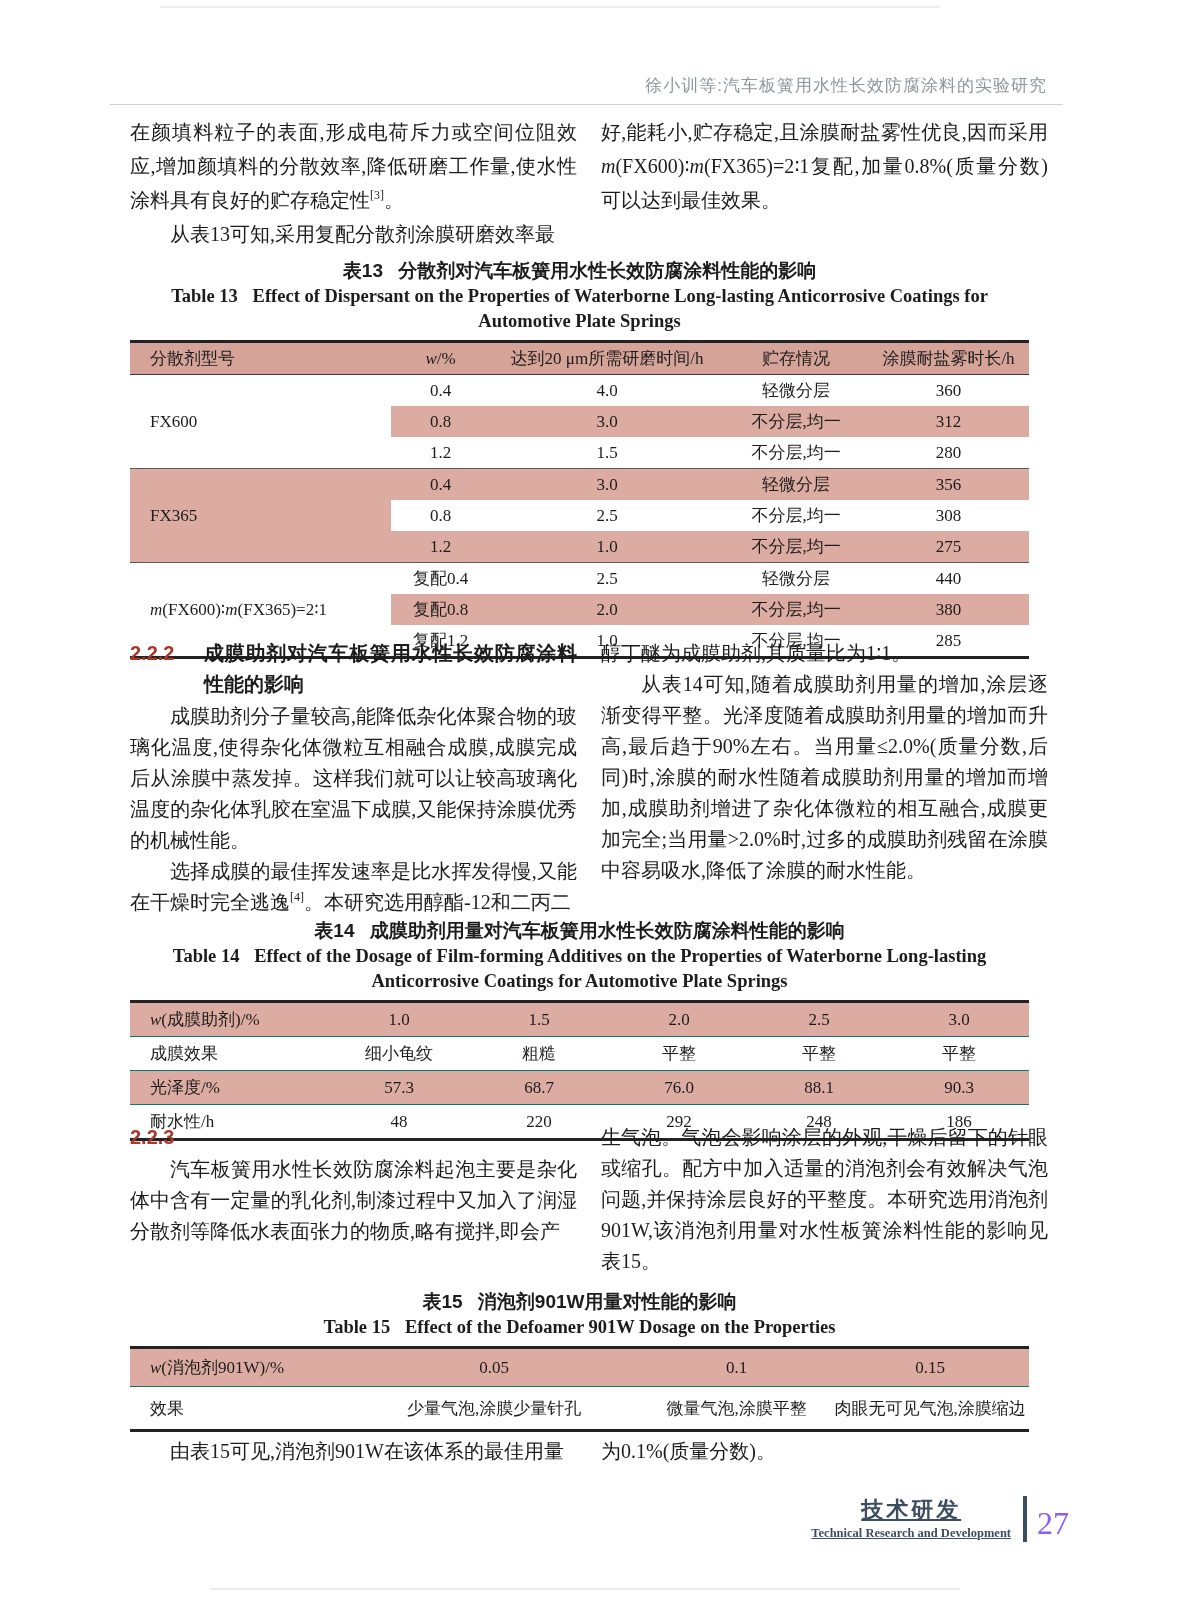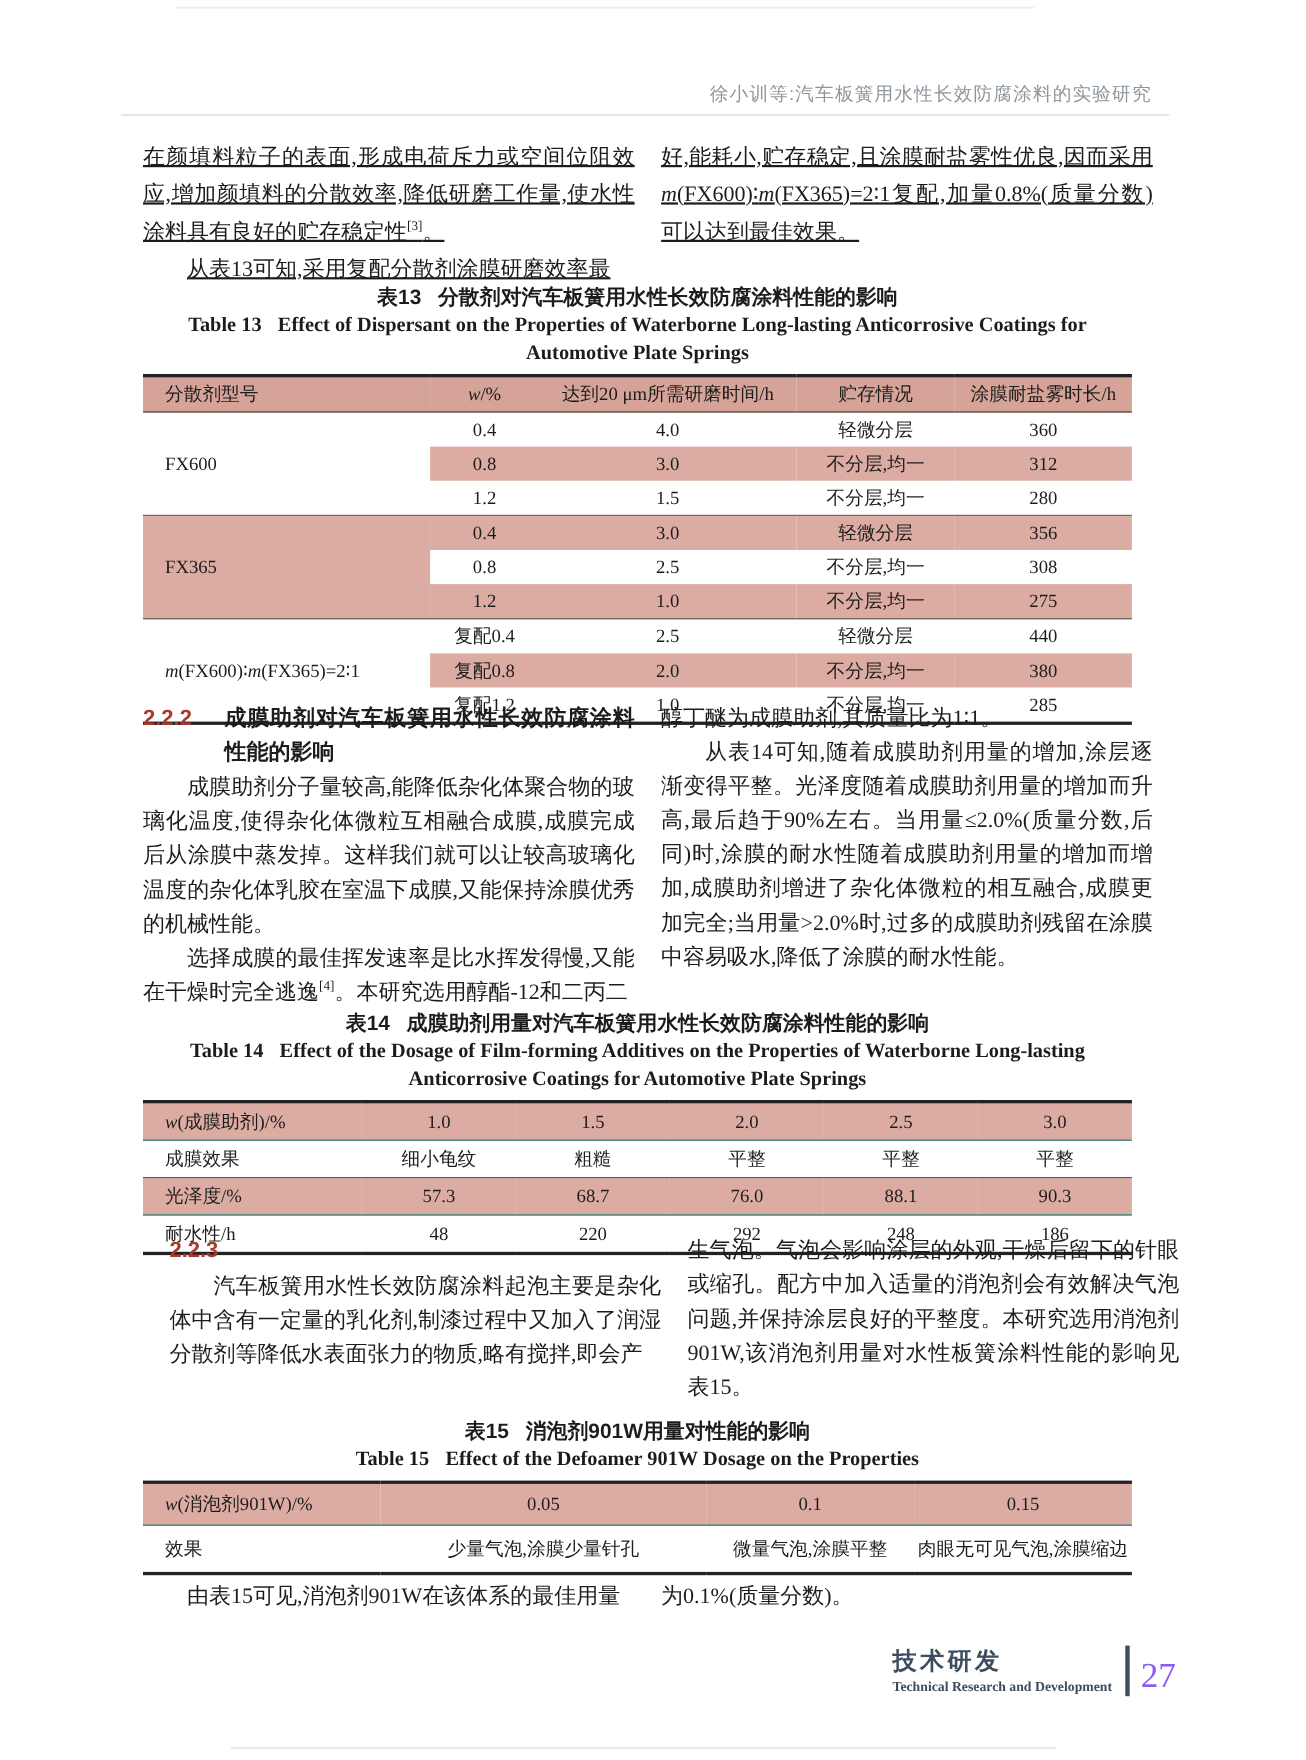--- a/index.html
+++ b/index.html
@@ -45,37 +45,37 @@
   .t13 td { height:27px; }
   .t13 tr.gsep td { border-top:1px solid #5a5a5a; }
   .t14 td { height:29px; }
   .t14 tr + tr td, .t15 tr + tr td { border-top:1px solid #0f766e; }
   .t14 td.c1, .t15 td.c1 { }
   .t15 tr.r1 td { height:33px; }
   .t15 tr.r2 td { height:38px; font-size:17px; }
 
   
   .footer { position:absolute; top:1492px; right:118px; display:flex; align-items:center; }
-  .footer-txt { text-align:left; color:#3d4d60; }
+  .footer-txt { text-align:center; color:#3d4d60;text-decoration:underline; }
   .footer-zh { font-family:"Liberation Sans","DejaVu Sans",sans-serif; font-weight:bold; font-size:22px; letter-spacing:3px; line-height:24px; }
   .footer-en { font-weight:bold; font-size:12.5px; line-height:16px; margin-top:3px; }
   .footer-bar { width:4px; height:46px; background:#3d4d60; margin:0 10px 0 12px; }
   .footer-page { font-size:32px; color:#8b5cf6; line-height:46px; padding-top:8px; }
 </style>
 </head>
 <body>
 
 <div class="page">
   <div class="artifact-top"></div>
   <div class="artifact-bottom"></div>
 
   <div class="running-head">徐小训等:汽车板簧用水性长效防腐涂料的实验研究</div>
   <div class="head-rule"></div>
 
-  <div class="cols" style="top:126px;text-decoration:underline;">
+  <div class="cols" style="top:115px;">
     <div class="col">
       <p><span>在颜填料粒子的表面,形成电荷斥力或空间位阻效应,增加颜填料的分散效率,降低研磨工作量,使水性涂料具有良好的贮存稳定性</span><sup class="cite">[3]</sup><span>。</span></p>
       <p class="indent">从表13可知,采用复配分散剂涂膜研磨效率最</p>
     </div>
     <div class="col">
       <p><span>好,能耗小,贮存稳定,且涂膜耐盐雾性优良,因而采用</span><i>m</i><span>(FX600)∶</span><i>m</i><span>(FX365)=2∶1复配,加量0.8%(质量分数)可以达到最佳效果。</span></p>
     </div>
   </div>
 
   <div class="tblock" style="top:258px;">
@@ -215,21 +215,21 @@
         <td>48</td>
         <td>220</td>
         <td>292</td>
         <td>248</td>
         <td>186</td>
       </tr>
     </tbody>
       </table>
   </div>
 
-  <div class="cols tight" style="top:1122px;margin-left:24px;">
+  <div class="cols tight" style="top:1122px;">
     <div class="col">
       <div class="sec-head">
         <span class="sec-num">2.2.3</span>
       </div>
       <p class="indent">汽车板簧用水性长效防腐涂料起泡主要是杂化体中含有一定量的乳化剂,制漆过程中又加入了润湿分散剂等降低水表面张力的物质,略有搅拌,即会产</p>
     </div>
     <div class="col">
       <p>生气泡。气泡会影响涂层的外观,干燥后留下的针眼或缩孔。配方中加入适量的消泡剂会有效解决气泡问题,并保持涂层良好的平整度。本研究选用消泡剂901W,该消泡剂用量对水性板簧涂料性能的影响见表15。</p>
     </div>
   </div>

